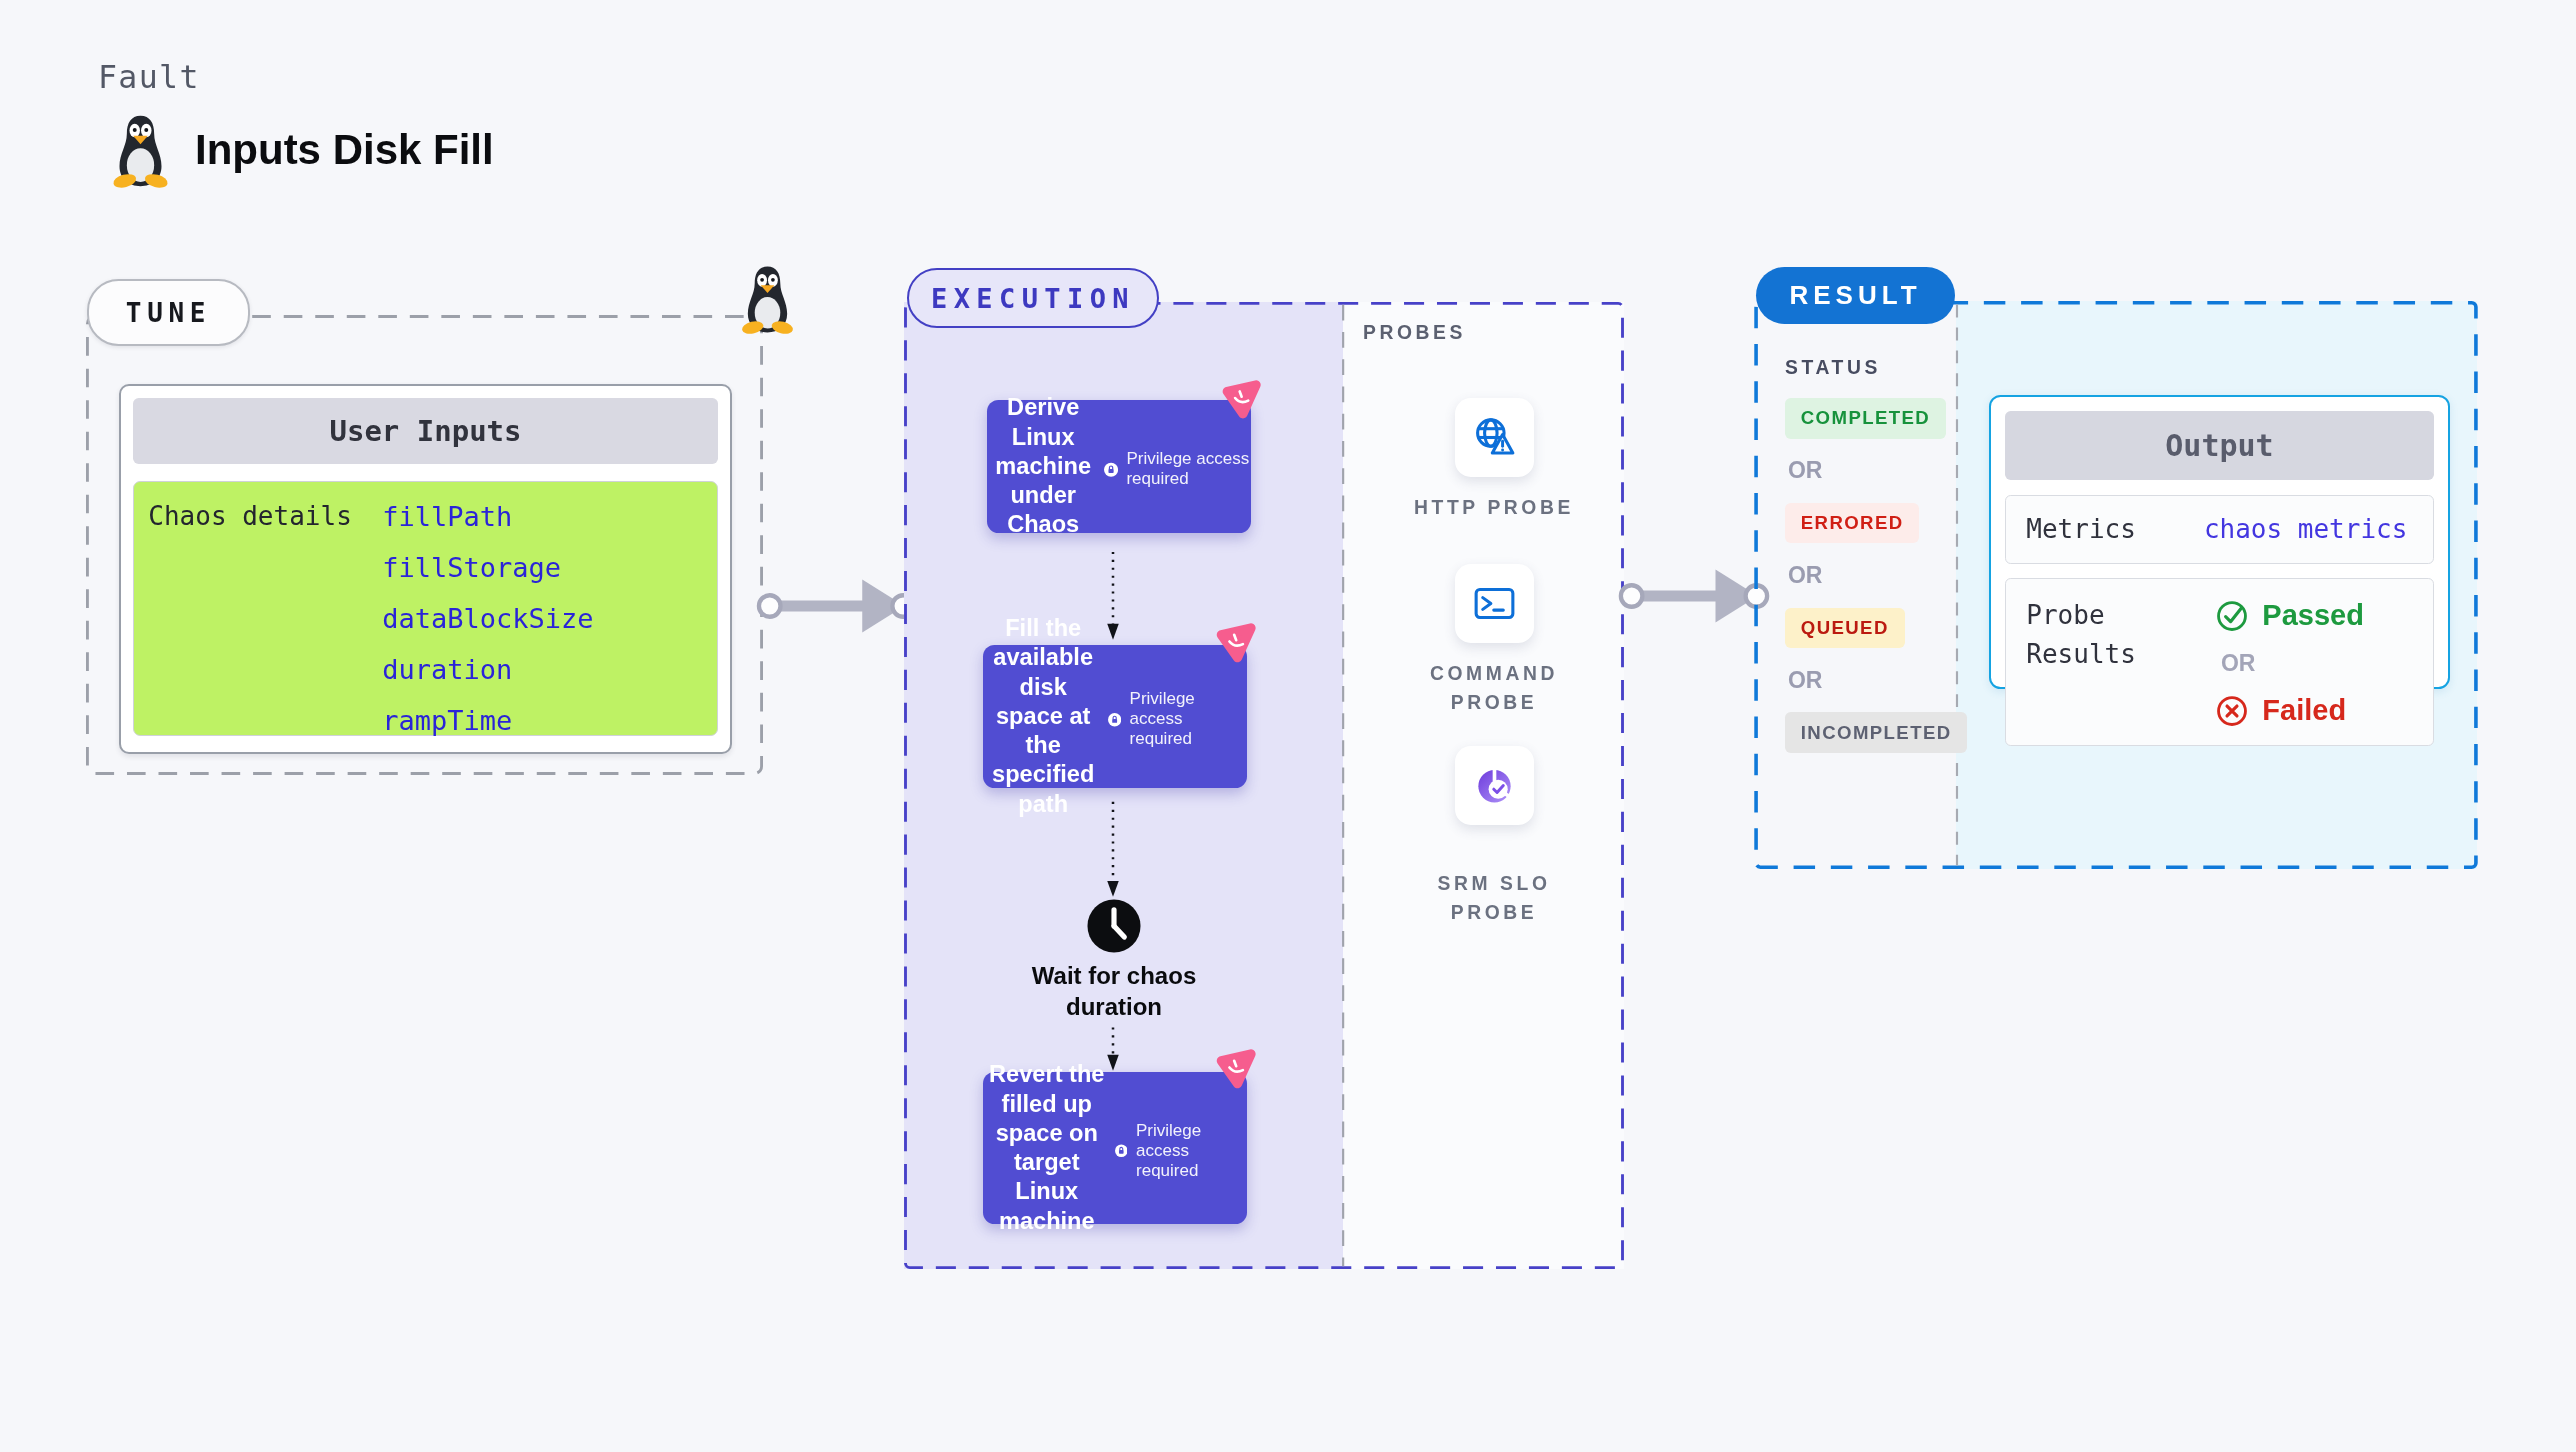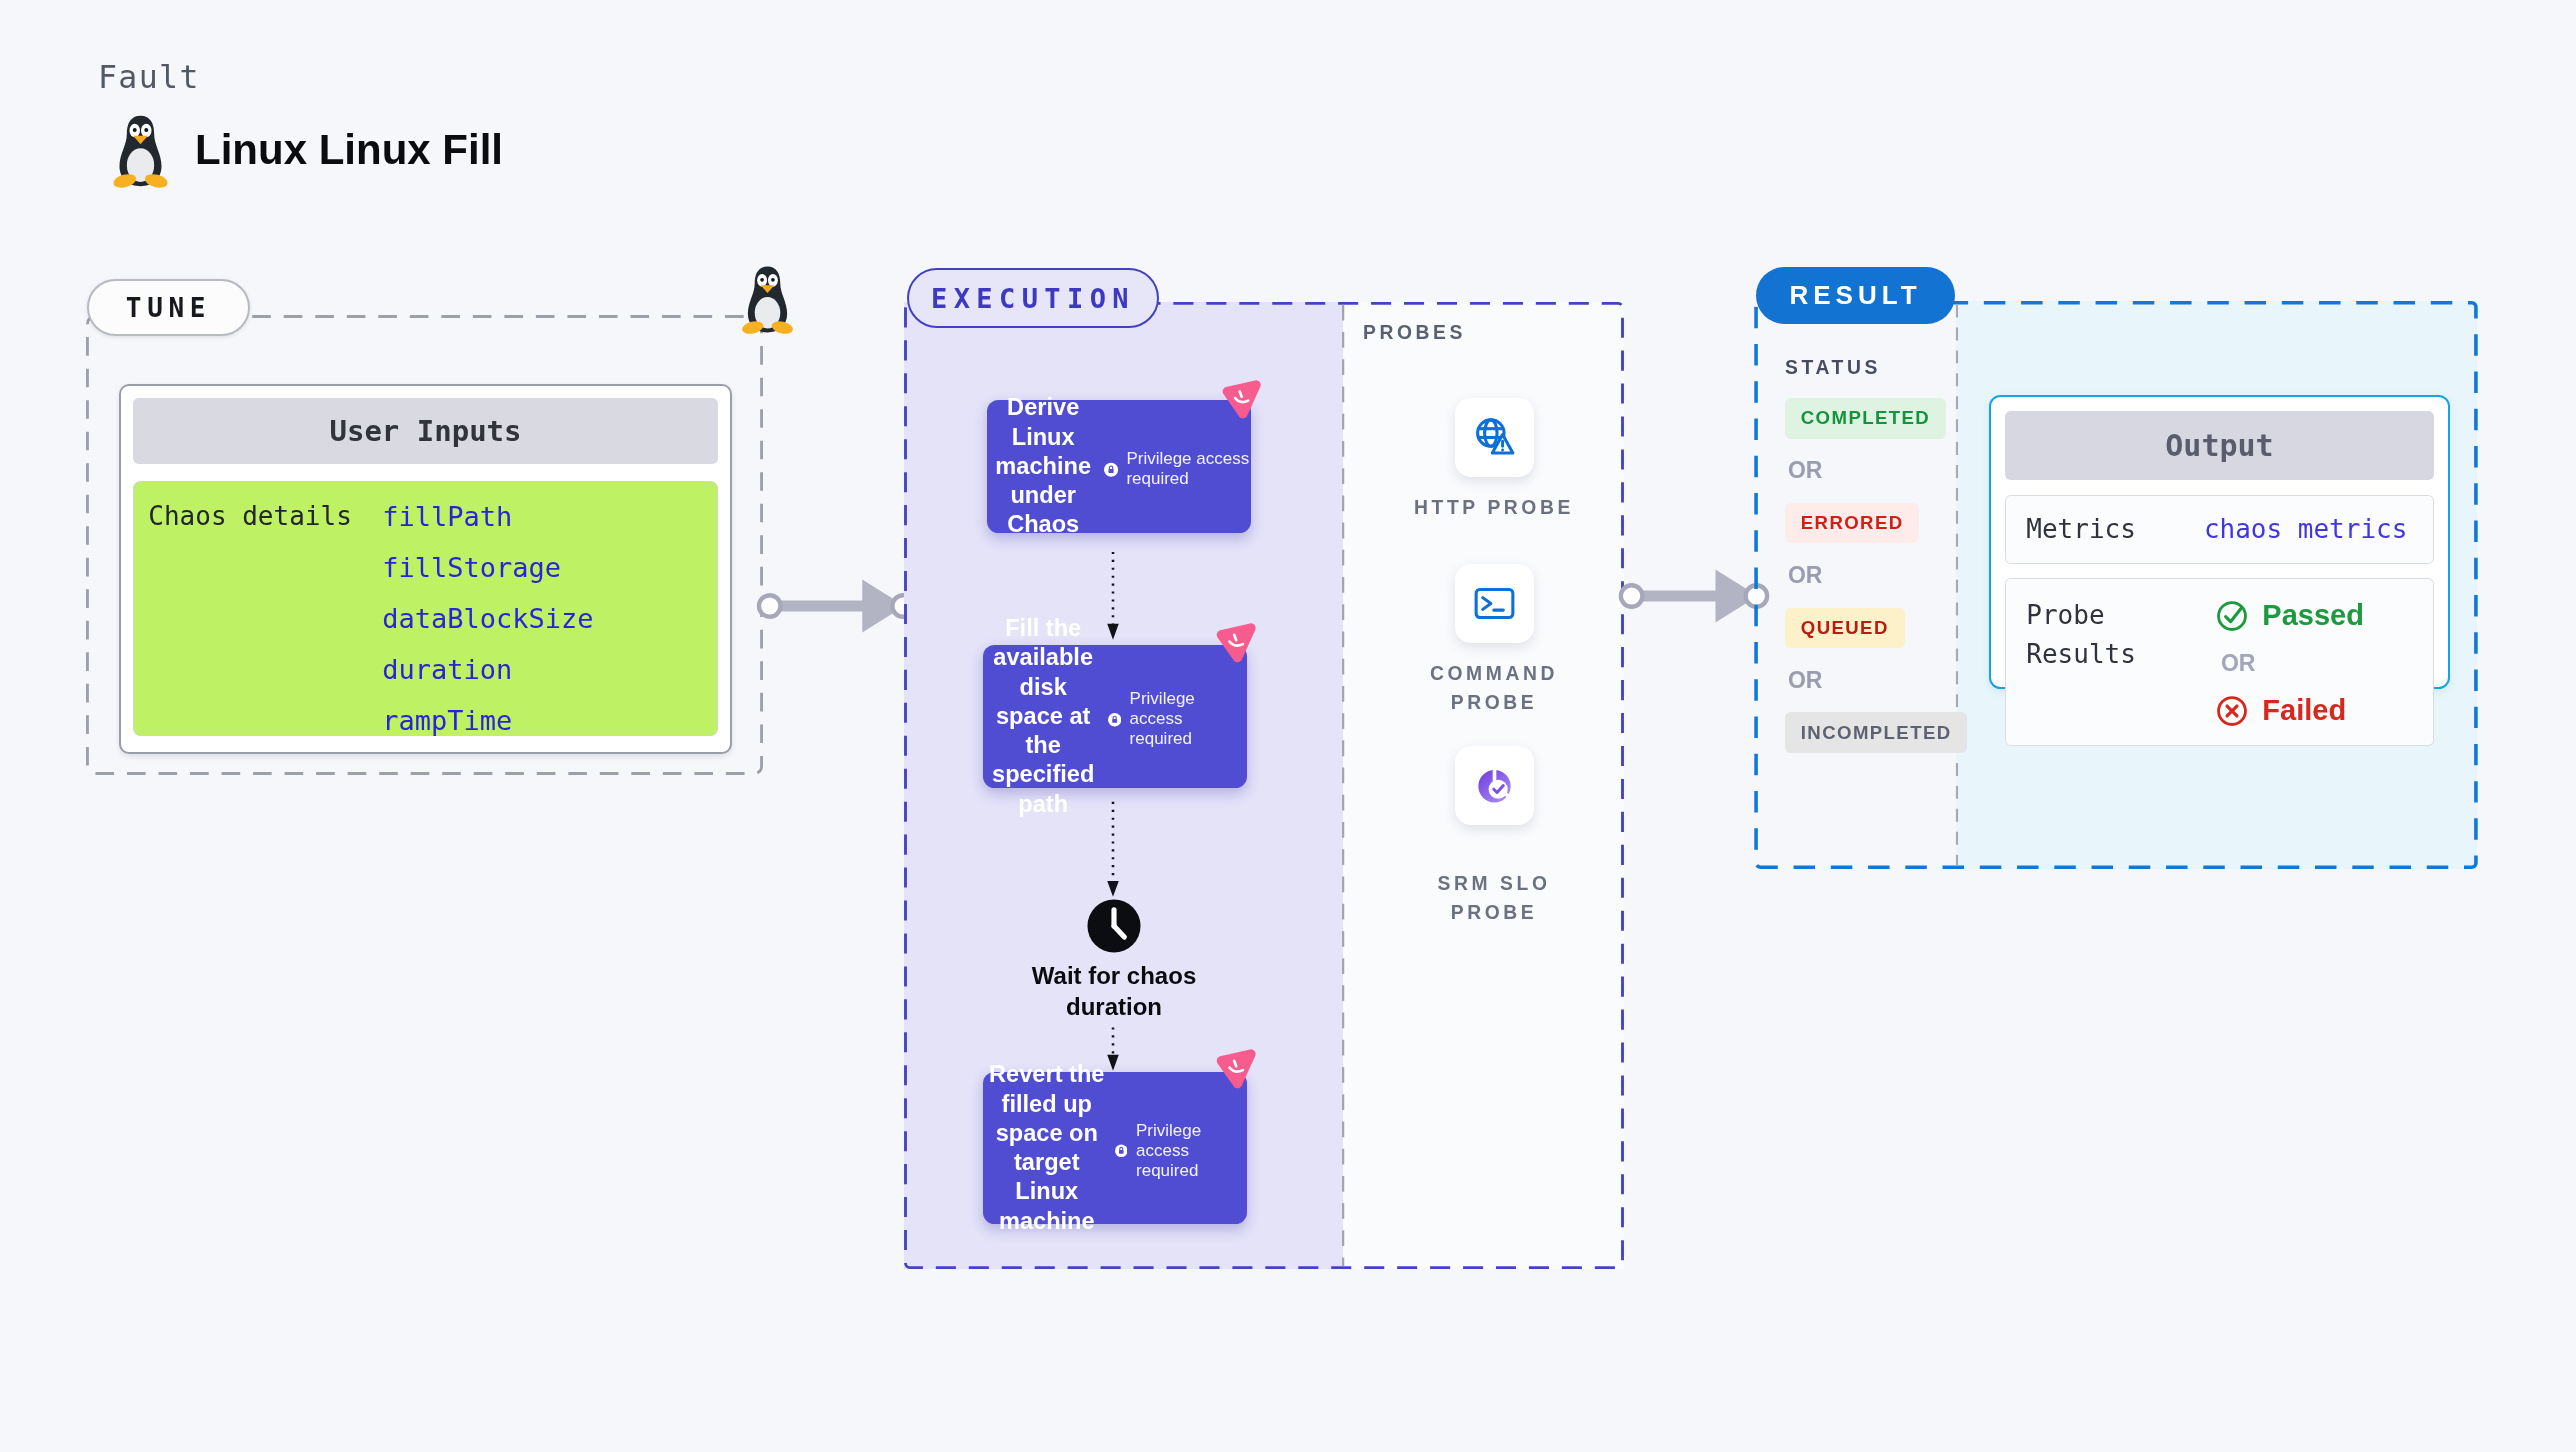--- a/index.html
+++ b/index.html
@@ -8,21 +8,21 @@
   .abs{position:absolute;}
   .mono{font-family:"DejaVu Sans Mono", monospace;}
   svg{display:block;}
 
   
   .fault-label{left:98px;top:59px;font-size:31.5px;color:#535866;letter-spacing:1.4px;}
   .page-title{left:195px;top:126px;font-size:42px;font-weight:bold;color:#0b0c0f;}
 
   
   .pill{display:flex;align-items:center;justify-content:center;border-radius:31.5px;box-sizing:border-box;}
-  .tune-pill{left:87px;top:279px;width:163px;height:57px;background:#fcfcfd;border:2.1px solid #b7bac1;
+  .tune-pill{left:87px;top:279px;width:163px;height:67px;background:#fcfcfd;border:2.1px solid #b7bac1;
              font-size:26px;font-weight:bold;letter-spacing:5.7px;color:#17191e;box-shadow:0 1.4px 4.3px rgba(40,40,60,.10);}
   .exec-pill{left:907px;top:268px;width:252px;height:60px;background:#e7e6f9;border:2.9px solid #4340c4;
              font-size:27px;font-weight:bold;letter-spacing:6.4px;color:#3d39c0;}
   .result-pill{left:1756px;top:267px;width:199px;height:57px;background:#1373d3;
              font-size:26px;font-weight:bold;letter-spacing:5px;color:#ffffff;}
 
   
   .ui-card{left:119px;top:384px;width:613px;height:370px;background:#ffffff;border:2.1px solid #999fa9;
            border-radius:10px;box-sizing:border-box;box-shadow:0 2.1px 5.7px rgba(50,50,70,.10);}
   .ui-card-header{left:133px;top:398px;width:585px;height:66px;background:#d9d9e2;border-radius:5.7px;
@@ -90,21 +90,21 @@
   <path d="M30 2 C21 2 17 9 17 19 C17 30 10 38 10 50 C10 62 19 69 30 69 C41 69 50 62 50 50 C50 38 43 30 43 19 C43 9 39 2 30 2 Z" fill="#23272e"></path>
   <ellipse cx="30" cy="49" rx="13" ry="16" fill="#e9ebee"></ellipse>
   <ellipse cx="24.5" cy="16" rx="5" ry="6.5" fill="#fff"></ellipse>
   <ellipse cx="35.5" cy="16" rx="5" ry="6.5" fill="#fff"></ellipse>
   <circle cx="24.5" cy="15.5" r="1.9" fill="#14171c"></circle>
   <circle cx="35.5" cy="15.5" r="1.9" fill="#14171c"></circle>
   <path d="M23 21 L37 21 L30 29 Z" fill="#f6a821"></path>
   <ellipse cx="15" cy="64" rx="11" ry="6" fill="#f7b120" transform="rotate(-14 15 64)"></ellipse>
   <ellipse cx="45" cy="64" rx="11" ry="6" fill="#f7b120" transform="rotate(14 45 64)"></ellipse>
 </svg>
-<div class="abs page-title">Linux Linux Fill</div>
+<div class="abs page-title">Inputs Disk Fill</div>
 
 <svg class="abs" style="left:86px;top:315px" width="677" height="460" viewBox="0 0 945 642">
   <rect x="2" y="2" width="941" height="638" rx="10" fill="none" stroke="#9ca0a9" stroke-width="4" stroke-dasharray="26 18"></rect>
 </svg>
 <div class="abs pill tune-pill mono">TUNE</div>
 
 <svg class="abs" style="left:738px;top:264px" width="59" height="72" viewBox="0 0 60 72">
   <path d="M30 2 C21 2 17 9 17 19 C17 30 10 38 10 50 C10 62 19 69 30 69 C41 69 50 62 50 50 C50 38 43 30 43 19 C43 9 39 2 30 2 Z" fill="#23272e"></path>
   <ellipse cx="30" cy="49" rx="13" ry="16" fill="#e9ebee"></ellipse>
   <ellipse cx="24.5" cy="16" rx="5" ry="6.5" fill="#fff"></ellipse>

